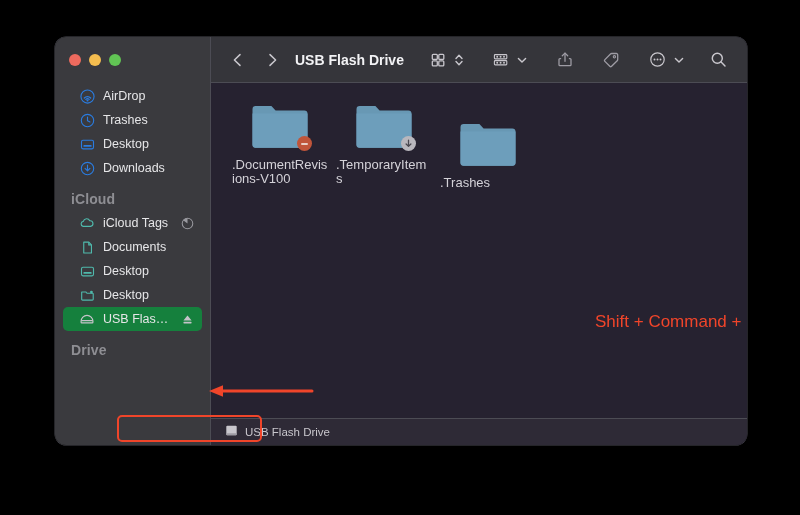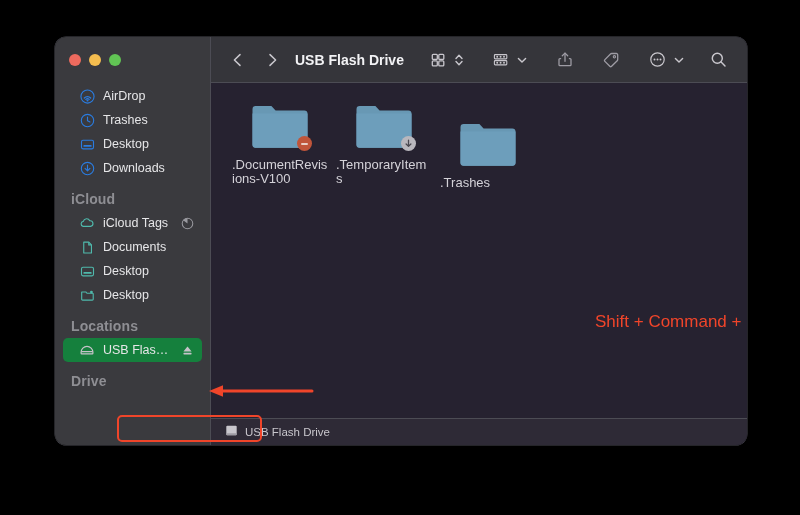--- a/index.html
+++ b/index.html
@@ -370,21 +370,20 @@
           <div class="side-item">
             <span class="s-icon">
               <svg width="15" height="15" viewBox="0 0 16 16">
                 <path d="M1.8 4.2 H6.2 L7.4 5.6 H13.2 A0.9 0.9 0 0 1 14.1 6.5 V12 A0.9 0.9 0 0 1 13.2 12.9 H2.7 A0.9 0.9 0 0 1 1.8 12 Z" fill="none" stroke="#4fb9ac" stroke-width="1.2" stroke-linejoin="round"></path>
                 <circle cx="12.2" cy="4.3" r="1.5" fill="#4fb9ac"></circle>
               </svg>
             </span>
             <span class="s-label">Desktop</span>
           </div>
 
-          <div class="side-group-label">Locations</div>
 
           <div class="side-item" id="side-item-usb">
             <span class="s-icon">
               <svg width="16" height="16" viewBox="0 0 16 16">
                 <path d="M2.1 10.3 A5.9 5.9 0 0 1 13.9 10.3 V11.3 A0.6 0.6 0 0 1 13.3 11.9 H2.7 A0.6 0.6 0 0 1 2.1 11.3 Z" fill="none" stroke="#c5c3c9" stroke-width="1.2" stroke-linejoin="round"></path>
                 <path d="M2.3 9.6 H13.7" stroke="#c5c3c9" stroke-width="1.1"></path>
               </svg>
             </span>
             <span class="s-label">USB Flash...</span>
             <span class="s-trail">

